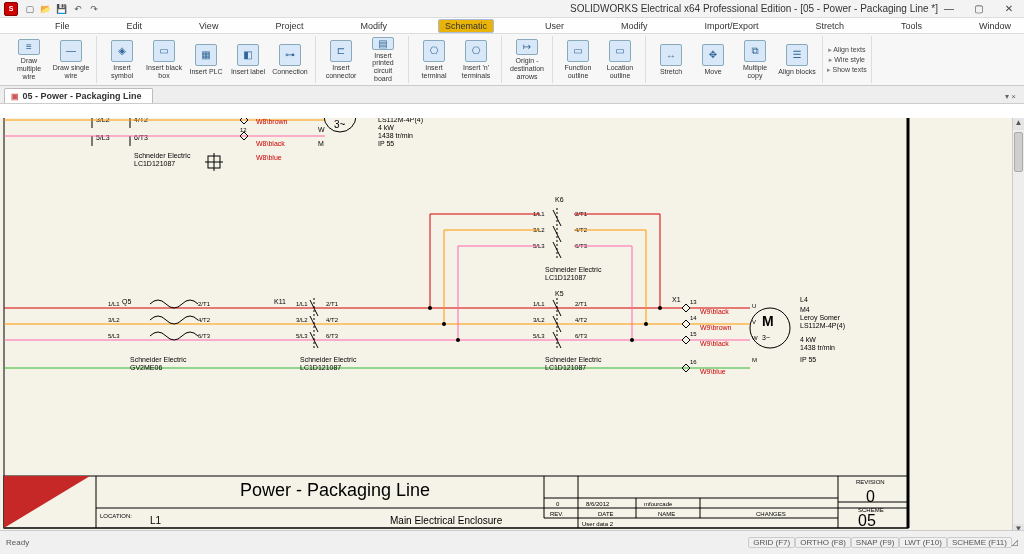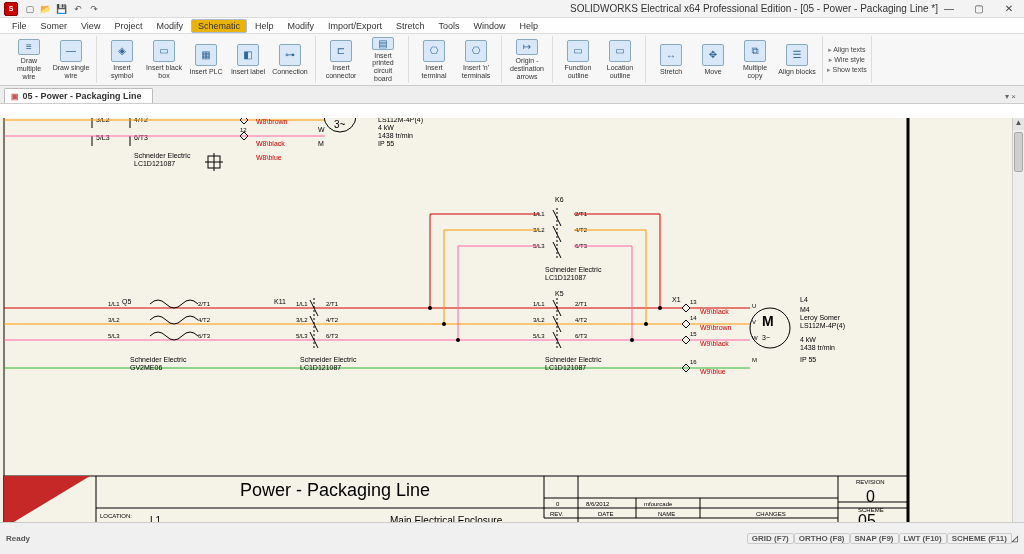--- a/index.html
+++ b/index.html
@@ -9,21 +9,21 @@
   .titlebar { height: 18px; background: #f3f3f3; display: flex; align-items: center; padding: 0 4px; border-bottom: 1px solid #ddd; }
   .titlebar .logo { width: 14px; height: 14px; background: #c00; border: 1px solid #800; border-radius: 2px; margin-right: 6px; font-size: 7px; color:#fff; display:flex;align-items:center;justify-content:center;font-weight:bold;}
   .titlebar .title { flex: 1; text-align: right; font-size: 10px; color: #333; }
   .winbtns { display: flex; gap: 8px; }
   .winbtn { width: 22px; height: 14px; display:flex;align-items:center;justify-content:center; font-size:10px; color:#444;}
   .qat { display:flex; gap:4px; align-items:center;}
   .qat span{ width:12px;height:12px; display:flex;align-items:center;justify-content:center; font-size:9px; color:#555;}
 
   
   .menubar { height: 16px; display: flex; align-items: center; padding: 0 6px; gap: 2px; border-bottom: 1px solid #ddd; background:#fefefe;}
-  .menuitem { padding: 1px 6px; font-size: 9px; color: #333; }
+  .menuitem { padding: 1px 6px; font-size: 9px; color: #333; margin-left: 43px; }
 
   
   .ribbon { height: 52px; background: #f7f7f7; border-bottom:1px solid #cacaca; display:flex; padding:2px 4px; gap:0;}
   .group { display:flex; align-items:center; border-right:1px solid #ddd; padding:0 4px;}
   .btn { display:flex; flex-direction:column; align-items:center; justify-content:center; width:42px; height:46px; font-size:7px; color:#333; text-align:center; line-height:1.1; padding:2px; border-radius:2px;}
   .btn .ico { width:22px; height:22px; background:#d8e8f8; border:1px solid #8ab; border-radius:2px; margin-bottom:2px; display:flex;align-items:center;justify-content:center; font-size:10px; color:#369;}
   .smallopts { display:flex; flex-direction:column; gap:2px; font-size:7px; color:#444; padding:2px 4px; justify-content:center;}
   .smallopts span { white-space:nowrap;}
   .smallopts span::before{ content:"▸ "; color:#888;}
 
@@ -37,21 +37,21 @@
   .canvas::before{ 
     content:""; position:absolute; inset:0;
     background-image: radial-gradient(circle, rgba(0,0,0,.18) .5px, transparent .5px);
     background-size: 14px 14px;
   }
   .scroll-v{ position:absolute; right:0; top:118px; width:12px; height:418px; background:#eee; border-left:1px solid #ccc;}
   .scroll-v .thumb{ position:absolute; top:14px; left:1px; right:1px; height:40px; background:#cfcfcf; border:1px solid #aaa; border-radius:2px;}
   .scroll-v .arr{ position:absolute; left:0; right:0; height:12px; text-align:center; font-size:8px; color:#555; background:#e5e5e5;}
   .scroll-v .arr.up{ top:0;} .scroll-v .arr.dn{ bottom:0;}
 
-  .statusbar { position:absolute; left:0; right:0; bottom:0; height:32px; background:#f0f0f0; border-top:1px solid #ccc; display:flex; align-items:center; justify-content:space-between; padding:0 6px; font-size:8px; color:#555;font-weight:bold;}
+  .statusbar { position:absolute; left:0; right:0; bottom:0; height:24px; background:#f0f0f0; border-top:1px solid #ccc; display:flex; align-items:center; justify-content:space-between; padding:0 6px; font-size:8px; color:#555;}
   .statusbar .r { display:flex; align-items:center;}
   .statusbar .r .pill { border:1px solid #ccc; padding:0 4px; border-radius:2px;}
 
   
   svg.sch { position:absolute; inset:0; width:100%; height:100%; }
   .schtxt { font: 7px Arial; fill:#000; }
   .schtxt.sm { font-size:6px; }
   .schtxt.lg { font: 18px Arial; fill:#000;}
   .schtxt.md { font: 10px Arial;}
   .schtxt.red { fill:#c00;}
@@ -78,26 +78,26 @@
   <div class="title">SOLIDWORKS Electrical x64 Professional Edition - [05 - Power - Packaging Line *]</div>
   <div class="winbtns">
     <div class="winbtn">—</div>
     <div class="winbtn">▢</div>
     <div class="winbtn">✕</div>
   </div>
 </div>
 
 <div class="menubar">
   <div class="menuitem">File</div>
-  <div class="menuitem">Somer</div>
+  <div class="menuitem">Edit</div>
   <div class="menuitem">View</div>
   <div class="menuitem">Project</div>
   <div class="menuitem">Modify</div>
   <div class="menuitem" style="background:#eab308;border:1px solid #abd;border-radius:2px">Schematic</div>
-  <div class="menuitem">Help</div>
+  <div class="menuitem">User</div>
   <div class="menuitem">Modify</div>
   <div class="menuitem">Import/Export</div>
   <div class="menuitem">Stretch</div>
   <div class="menuitem">Tools</div>
   <div class="menuitem">Window</div>
   <div class="menuitem">Help</div>
 </div>
 
 <div class="ribbon">
   <div class="group">

